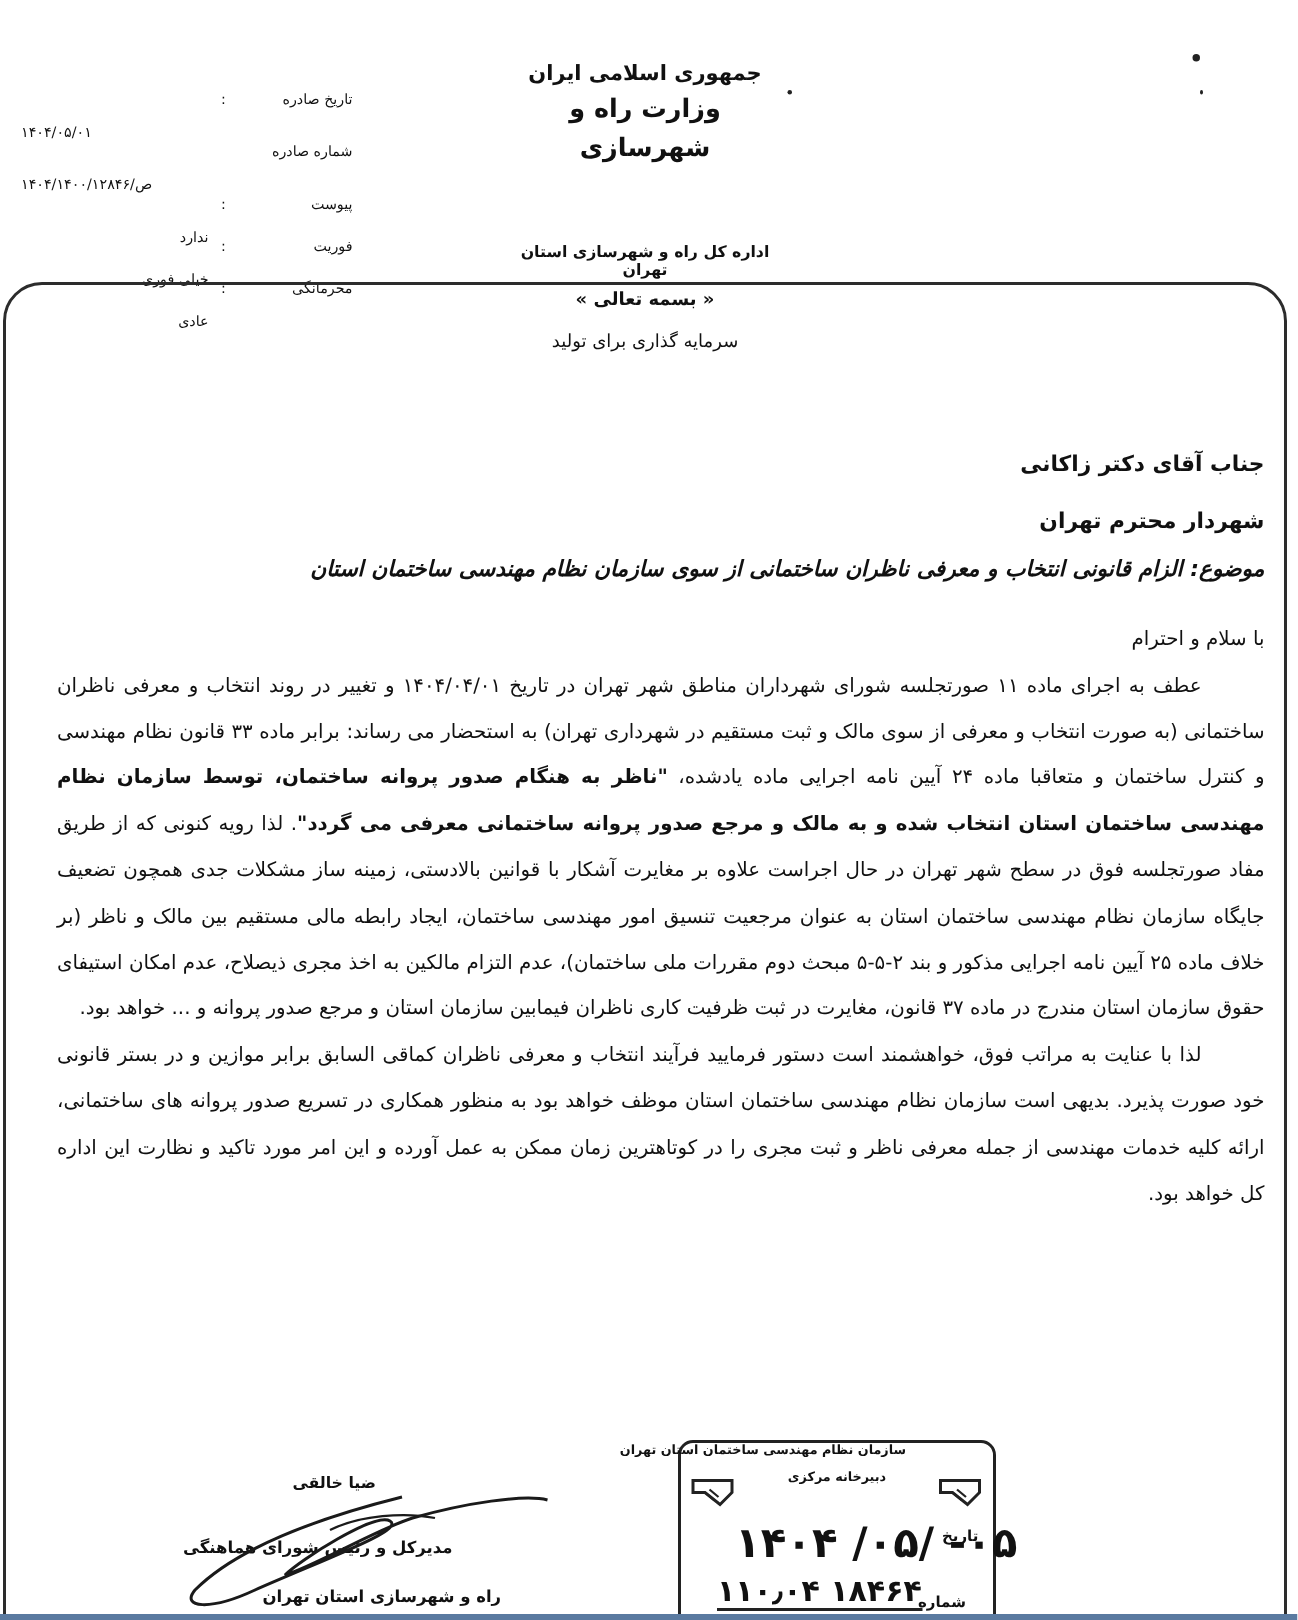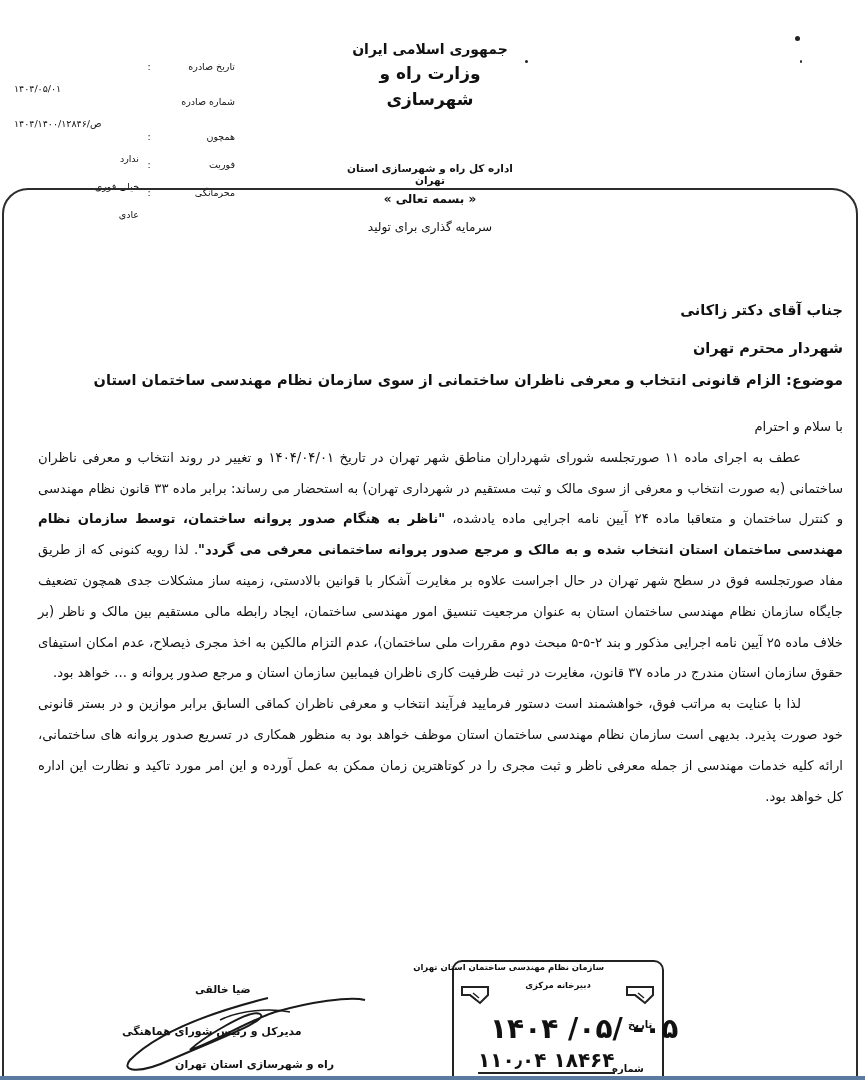--- a/index.html
+++ b/index.html
@@ -140,21 +140,21 @@
   <span class="meta-label">تاریخ صادره</span>
   <span class="meta-colon">:</span>
   <span class="meta-value">۱۴۰۴/۰۵/۰۱</span>
 </div>
 <div class="meta-row" style="top:73px;">
   <span class="meta-label">شماره صادره</span>
   <span class="meta-colon"></span>
   <span class="meta-value">۱۴۰۴/۱۴۰۰/۱۲۸۴۶/ص</span>
 </div>
 <div class="meta-row" style="top:108px;">
-  <span class="meta-label">همچون</span>
+  <span class="meta-label">پیوست</span>
   <span class="meta-colon">:</span>
   <span class="meta-value rtl">ندارد</span>
 </div>
 <div class="meta-row" style="top:136px;">
   <span class="meta-label">فوریت</span>
   <span class="meta-colon">:</span>
   <span class="meta-value rtl">خیلی فوری</span>
 </div>
 <div class="meta-row" style="top:164px;">
   <span class="meta-label">محرمانگی</span>
@@ -162,21 +162,21 @@
   <span class="meta-value rtl">عادی</span>
 </div>
 
 <div class="abs frame"></div>
 
 <div class="abs besm">« بسمه تعالی »</div>
 <div class="abs slogan">سرمایه گذاری برای تولید</div>
 
 <div class="abs addr" style="top:302px;">جناب آقای دکتر زاکانی</div>
 <div class="abs addr" style="top:340px;">شهردار محترم تهران</div>
-<div class="abs addr" style="top:372px;">موضوع: الزام قانونی انتخاب و معرفی ناظران ساختمانی از سوی سازمان نظام مهندسی ساختمان استان</div>
+<div class="abs addr" style="top:372px;font-style:italic;">موضوع: الزام قانونی انتخاب و معرفی ناظران ساختمانی از سوی سازمان نظام مهندسی ساختمان استان</div>
 
 <div class="abs body-text">
   <p>با سلام و احترام</p>
   <p class="indent"><span>عطف به اجرای ماده ۱۱ صورتجلسه شورای شهرداران مناطق شهر تهران در تاریخ ۱۴۰۴/۰۴/۰۱ و تغییر در روند انتخاب و معرفی ناظران ساختمانی (به صورت انتخاب و معرفی از سوی مالک و ثبت مستقیم در شهرداری تهران) به استحضار می رساند: برابر ماده ۳۳ قانون نظام مهندسی و کنترل ساختمان و متعاقبا ماده ۲۴ آیین نامه اجرایی ماده یادشده، </span><span class="strong">"ناظر به هنگام صدور پروانه ساختمان، توسط سازمان نظام مهندسی ساختمان استان انتخاب شده و به مالک و مرجع صدور پروانه ساختمانی معرفی می گردد"</span><span>. لذا رویه کنونی که از طریق مفاد صورتجلسه فوق در سطح شهر تهران در حال اجراست علاوه بر مغایرت آشکار با قوانین بالادستی، زمینه ساز مشکلات جدی همچون تضعیف جایگاه سازمان نظام مهندسی ساختمان استان به عنوان مرجعیت تنسیق امور مهندسی ساختمان، ایجاد رابطه مالی مستقیم بین مالک و ناظر (بر خلاف ماده ۲۵ آیین نامه اجرایی مذکور و بند ۲-۵-۵ مبحث دوم مقررات ملی ساختمان)، عدم التزام مالکین به اخذ مجری ذیصلاح، عدم امکان استیفای حقوق سازمان استان مندرج در ماده ۳۷ قانون، مغایرت در ثبت ظرفیت کاری ناظران فیمابین سازمان استان و مرجع صدور پروانه و ... خواهد بود.</span></p>
   <p class="indent">لذا با عنایت به مراتب فوق، خواهشمند است دستور فرمایید فرآیند انتخاب و معرفی ناظران کماقی السابق برابر موازین و در بستر قانونی خود صورت پذیرد. بدیهی است سازمان نظام مهندسی ساختمان استان موظف خواهد بود به منظور همکاری در تسریع صدور پروانه های ساختمانی، ارائه کلیه خدمات مهندسی از جمله معرفی ناظر و ثبت مجری را در کوتاهترین زمان ممکن به عمل آورده و این امر مورد تاکید و نظارت این اداره کل خواهد بود.</p>
 </div>
 
 <div class="abs sig-name">ضیا خالقی</div>
 <div class="abs sig-title">مدیرکل و رئیس شورای هماهنگی</div>
 <div class="abs sig-title2">راه و شهرسازی استان تهران</div>

